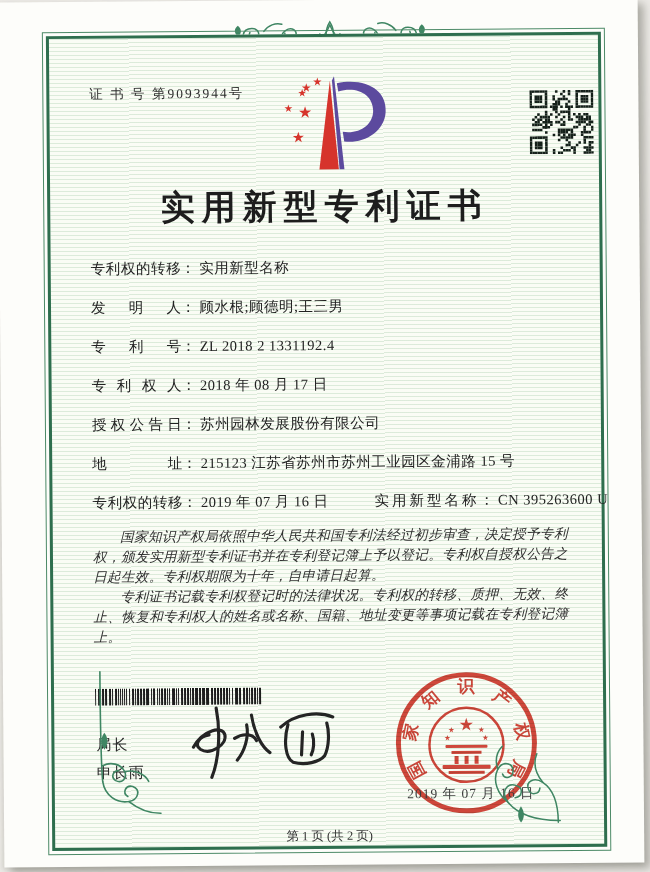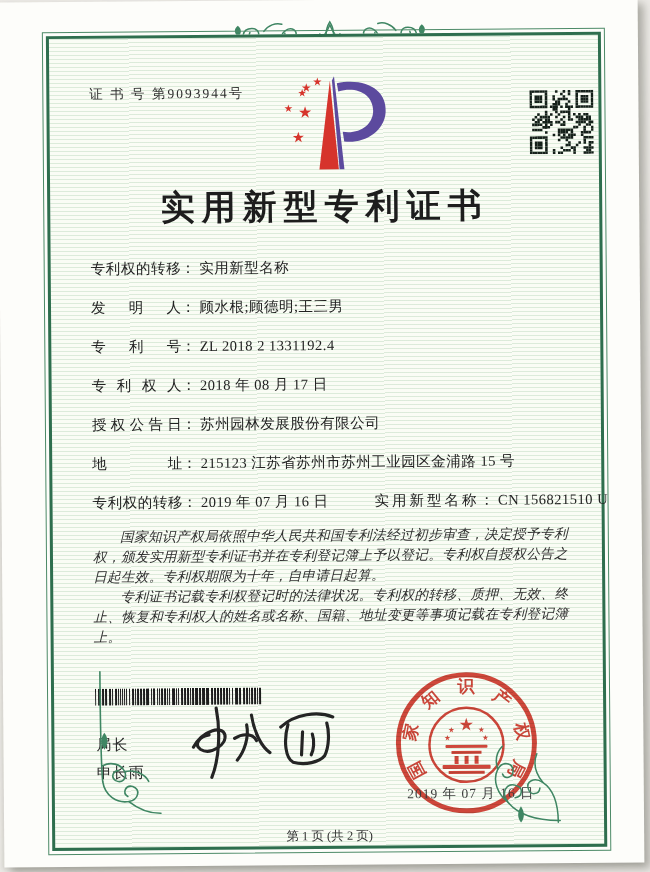--- a/index.html
+++ b/index.html
@@ -380,21 +380,21 @@
           <div class="frow">
             <span class="flabel">专利权人</span><span class="fcolon">：</span><span class="fvalue">2018 年 08 月 17 日</span>
           </div>
           <div class="frow">
             <span class="flabel">授权公告日</span><span class="fcolon">：</span><span class="fvalue">苏州园林发展股份有限公司</span>
           </div>
           <div class="frow">
             <span class="flabel">地址</span><span class="fcolon">：</span><span class="fvalue">215123 江苏省苏州市苏州工业园区金浦路 15 号</span>
           </div>
           <div class="frow">
-            <span class="flabel">专利权的转移</span><span class="fcolon">：</span><span class="fvalue">2019 年 07 月 16 日</span><span class="grant-gap"></span><span style="letter-spacing:3px">实用新型名称</span><span class="fcolon">：</span><span class="fvalue">CN 156821510 U</span>
+            <span class="flabel">专利权的转移</span><span class="fcolon">：</span><span class="fvalue">2019 年 07 月 16 日</span><span class="grant-gap"></span><span style="letter-spacing:3px">实用新型名称</span><span class="fcolon">：</span><span class="fvalue">CN 395263600 U</span>
           </div>
         </div>
 
         <div class="bodytext">
           <p>国家知识产权局依照中华人民共和国专利法经过初步审查，决定授予专利权，颁发实用新型专利证书并在专利登记簿上予以登记。专利权自授权公告之日起生效。专利权期限为十年，自申请日起算。</p>
           <p>专利证书记载专利权登记时的法律状况。专利权的转移、质押、无效、终止、恢复和专利权人的姓名或名称、国籍、地址变更等事项记载在专利登记簿上。</p>
         </div>
 
         <svg class="barcode" id="barcode" viewBox="0 0 168 17">
             <rect x="0" y="0" width="1" height="17" fill="#1d1d1d"></rect>

